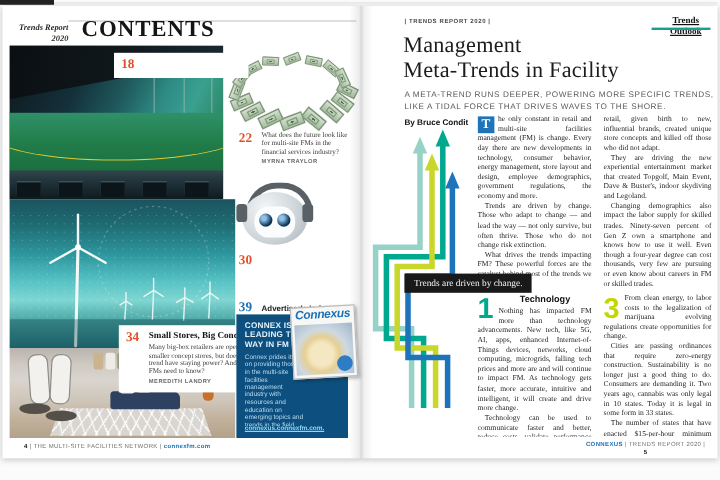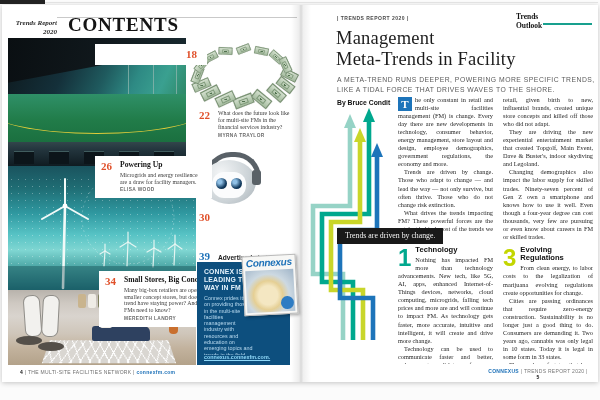--- a/index.html
+++ b/index.html
@@ -91,36 +91,36 @@
   .cover-photo{position:absolute;left:2px;right:2px;top:14px;bottom:2px;
     background:radial-gradient(circle at 45% 60%,#f4e7c2 0 26%,#e5cf94 40%,#cdd9e2 58%,#9fb4c8 100%);}
   .cover-badge{position:absolute;right:3px;bottom:4px;width:13px;height:13px;border-radius:50%;background:#2e7cc3;}
 
   .footer-left{left:20px;top:369px;font:400 5px "Liberation Sans",sans-serif;color:#6e6e6e;letter-spacing:.3px;z-index:4;}
   .footer-left b{color:#111;}
   .footer-link{color:#1d71b8;font-weight:700;}
 
   
   .kicker{left:337px;top:15px;font:700 5px "Liberation Sans",sans-serif;letter-spacing:.5px;color:#4a4a4a;}
-  .section-label{left:516px;top:12px;width:49px;text-align:left;font:700 7.5px "Liberation Serif",serif;color:#111;}
+  .section-label{left:547px;top:12px;width:49px;text-align:center;font:700 7.5px "Liberation Serif",serif;color:#111;text-decoration:underline;}
   .section-underline{left:543px;top:23px;width:49px;height:2.4px;background:#18a08e;}
   .article-title{left:336px;top:28px;font:400 18.5px/21px "Liberation Serif",serif;color:#1c1c1c;letter-spacing:.2px;}
   .dek{left:337px;top:75px;font:400 6.8px/9.5px "Liberation Sans",sans-serif;color:#5a5a5a;letter-spacing:.5px;}
   .byline{left:337px;top:99px;font:700 6.8px "Liberation Sans",sans-serif;color:#111;}
   .byline-rule{left:400px;top:97px;width:1px;height:13px;background:#c2c2c2;}
 
   .col{position:absolute;overflow:hidden;z-index:3;}
   p.body{margin:0;font:400 6.3px/8.05px "Liberation Serif",serif;color:#1f1f1f;text-align:justify;text-indent:6px;}
   p.body.noindent{text-indent:0;}
   .dropcap{float:left;width:14px;height:14px;background:#1d74ba;color:#fff;text-align:center;
     font:700 11px/14px "Liberation Serif",serif;margin:1px 3px 0 0;}
   .sec{margin-top:4px;}
   .sec-num{float:left;font:800 24px/21px "Liberation Sans",sans-serif;margin:2px 4px 0 0;}
   .sec-num.teal{color:#00a88e;} .sec-num.lime{color:#c3d600;}
-  .sec-head{font:800 7.6px/8.3px "Liberation Sans",sans-serif;color:#111;padding-top:1px;margin-bottom:2px;}
+  .sec-head{font:800 7.6px/8.3px "Liberation Sans",sans-serif;color:#111;padding-top:1px;margin-bottom:2px;text-align:center;}
 
   .arrows{left:303px;top:106px;width:94px;height:234px;z-index:2;}
   .caption{left:337px;top:228px;height:16px;background:#191919;color:#f5f5f5;
     font:400 7.8px/16px "Liberation Serif",serif;padding:0 8px;z-index:5;white-space:nowrap;}
 
   .footer-right{left:487px;top:368px;width:102px;text-align:center;font:400 5px "Liberation Sans",sans-serif;color:#777;letter-spacing:.3px;z-index:4;}
   .footer-right .mag{color:#1d71b8;font-weight:700;}
   .footer-right .pg{color:#111;font-weight:700;}
 </style>
 </head>
@@ -165,21 +165,21 @@
       <div class="bill" style="left: 2px; top: 36px; transform: rotate(-69deg) scale(0.88);"></div>
       <div class="bill" style="left: 5.50154px; top: 26.0502px; transform: rotate(-51.3462deg) scale(0.818771);"></div>
       <div class="bill" style="left: 15.4731px; top: 17.6152px; transform: rotate(-26.9411deg) scale(0.766863);"></div>
       <div class="bill" style="left: 30.3966px; top: 11.9791px; transform: rotate(2.6312deg) scale(0.732179);"></div>
       <div class="bill" style="left: 48px; top: 10px; transform: rotate(-21deg) scale(0.72);"></div>
       <div class="bill" style="left: 65.6034px; top: 11.9791px; transform: rotate(11.3688deg) scale(0.732179);"></div>
       <div class="bill" style="left: 80.5269px; top: 17.6152px; transform: rotate(40.9411deg) scale(0.766863);"></div>
       <div class="bill" style="left: 90.4985px; top: 26.0502px; transform: rotate(65.3462deg) scale(0.818771);"></div>
     </div>
 
-  <div class="toc-entry boxed" style="left:95px;top:44px;width:100px;justify-content:flex-end;">
+  <div class="toc-entry boxed" style="left:95px;top:44px;width:100px;">
     <div class="toc-num">18</div>
   </div>
 
   <div class="toc-entry" style="left:199px;top:110px;width:98px;">
     <div class="toc-num">22</div>
     <div class="toc-body">
       <div class="toc-desc">What does the future look like for multi-site FMs in the financial services industry?</div>
       <div class="toc-author">MYRNA TRAYLOR</div>
     </div>
   </div>
@@ -220,28 +220,20 @@
           <line x1="167" y1="78" x2="160" y2="83"></line>
         <line x1="97" y1="85" x2="96" y2="100"></line>
           <line x1="97" y1="85" x2="97" y2="78"></line>
           <line x1="97" y1="85" x2="102" y2="88"></line>
           <line x1="97" y1="85" x2="92" y2="88"></line>
       </g>
       <rect x="0" y="100" width="188" height="24" fill="#0c3c46" opacity=".35"></rect>
     </svg>
   </div>
 
-  <div class="toc-entry boxed" style="left:95px;top:156px;width:105px;">
-    <div class="toc-num">26</div>
-    <div class="toc-body">
-      <div class="toc-title">Powering Up</div>
-      <div class="toc-desc">Microgrids and energy resilience are a draw for facility managers.</div>
-      <div class="toc-author">ELISA WOOD</div>
-    </div>
-  </div>
 
   <div class="toc-entry" style="left:199px;top:212px;width:98px;">
     <div class="toc-num">30</div>
   </div>
 
   <div class="toc-entry adv-row">
     <div class="toc-num blue">39</div>
     <div class="adv-label">Advertiser's Index</div>
   </div>
 
@@ -330,21 +322,20 @@
     </div>
 
   </div>
 
   <div class="col" style="left:503px;top:96px;width:90px;height:268px;">
     <p class="body noindent">retail, given birth to new, influential brands, created unique store concepts and killed off those who did not adapt.</p>
     <p class="body">They are driving the new experiential entertainment market that created Topgolf, Main Event, Dave &amp; Buster's, indoor skydiving and Legoland.</p>
     <p class="body">Changing demographics also impact the labor supply for skilled trades. Ninety-seven percent of Gen Z own a smartphone and knows how to use it well. Even though a four-year degree can cost thousands, very few are pursuing or even know about careers in FM or skilled trades.</p>
     <div class="sec">
       <div class="sec-num lime">3</div>
-      <div class="sec-head">Evolving Regulations</div>
       <p class="body noindent">From clean energy, to labor costs to the legalization of marijuana evolving regulations create opportunities for change.</p>
       <p class="body">Cities are passing ordinances that require zero-energy construction. Sustainability is no longer just a good thing to do. Consumers are demanding it. Two years ago, cannabis was only legal in 10 states. Today it is legal in some form in 33 states.</p>
       <p class="body">The number of states that have enacted $15-per-hour minimum wage floors has doubled since 2018. Expanded paid leave legislation has passed or is pending in several states.</p>
     </div>
 
   </div>
 
   <div class="abs footer-right">
     <span class="mag">CONNEXUS</span>
     <span>| TRENDS REPORT 2020 |</span>

